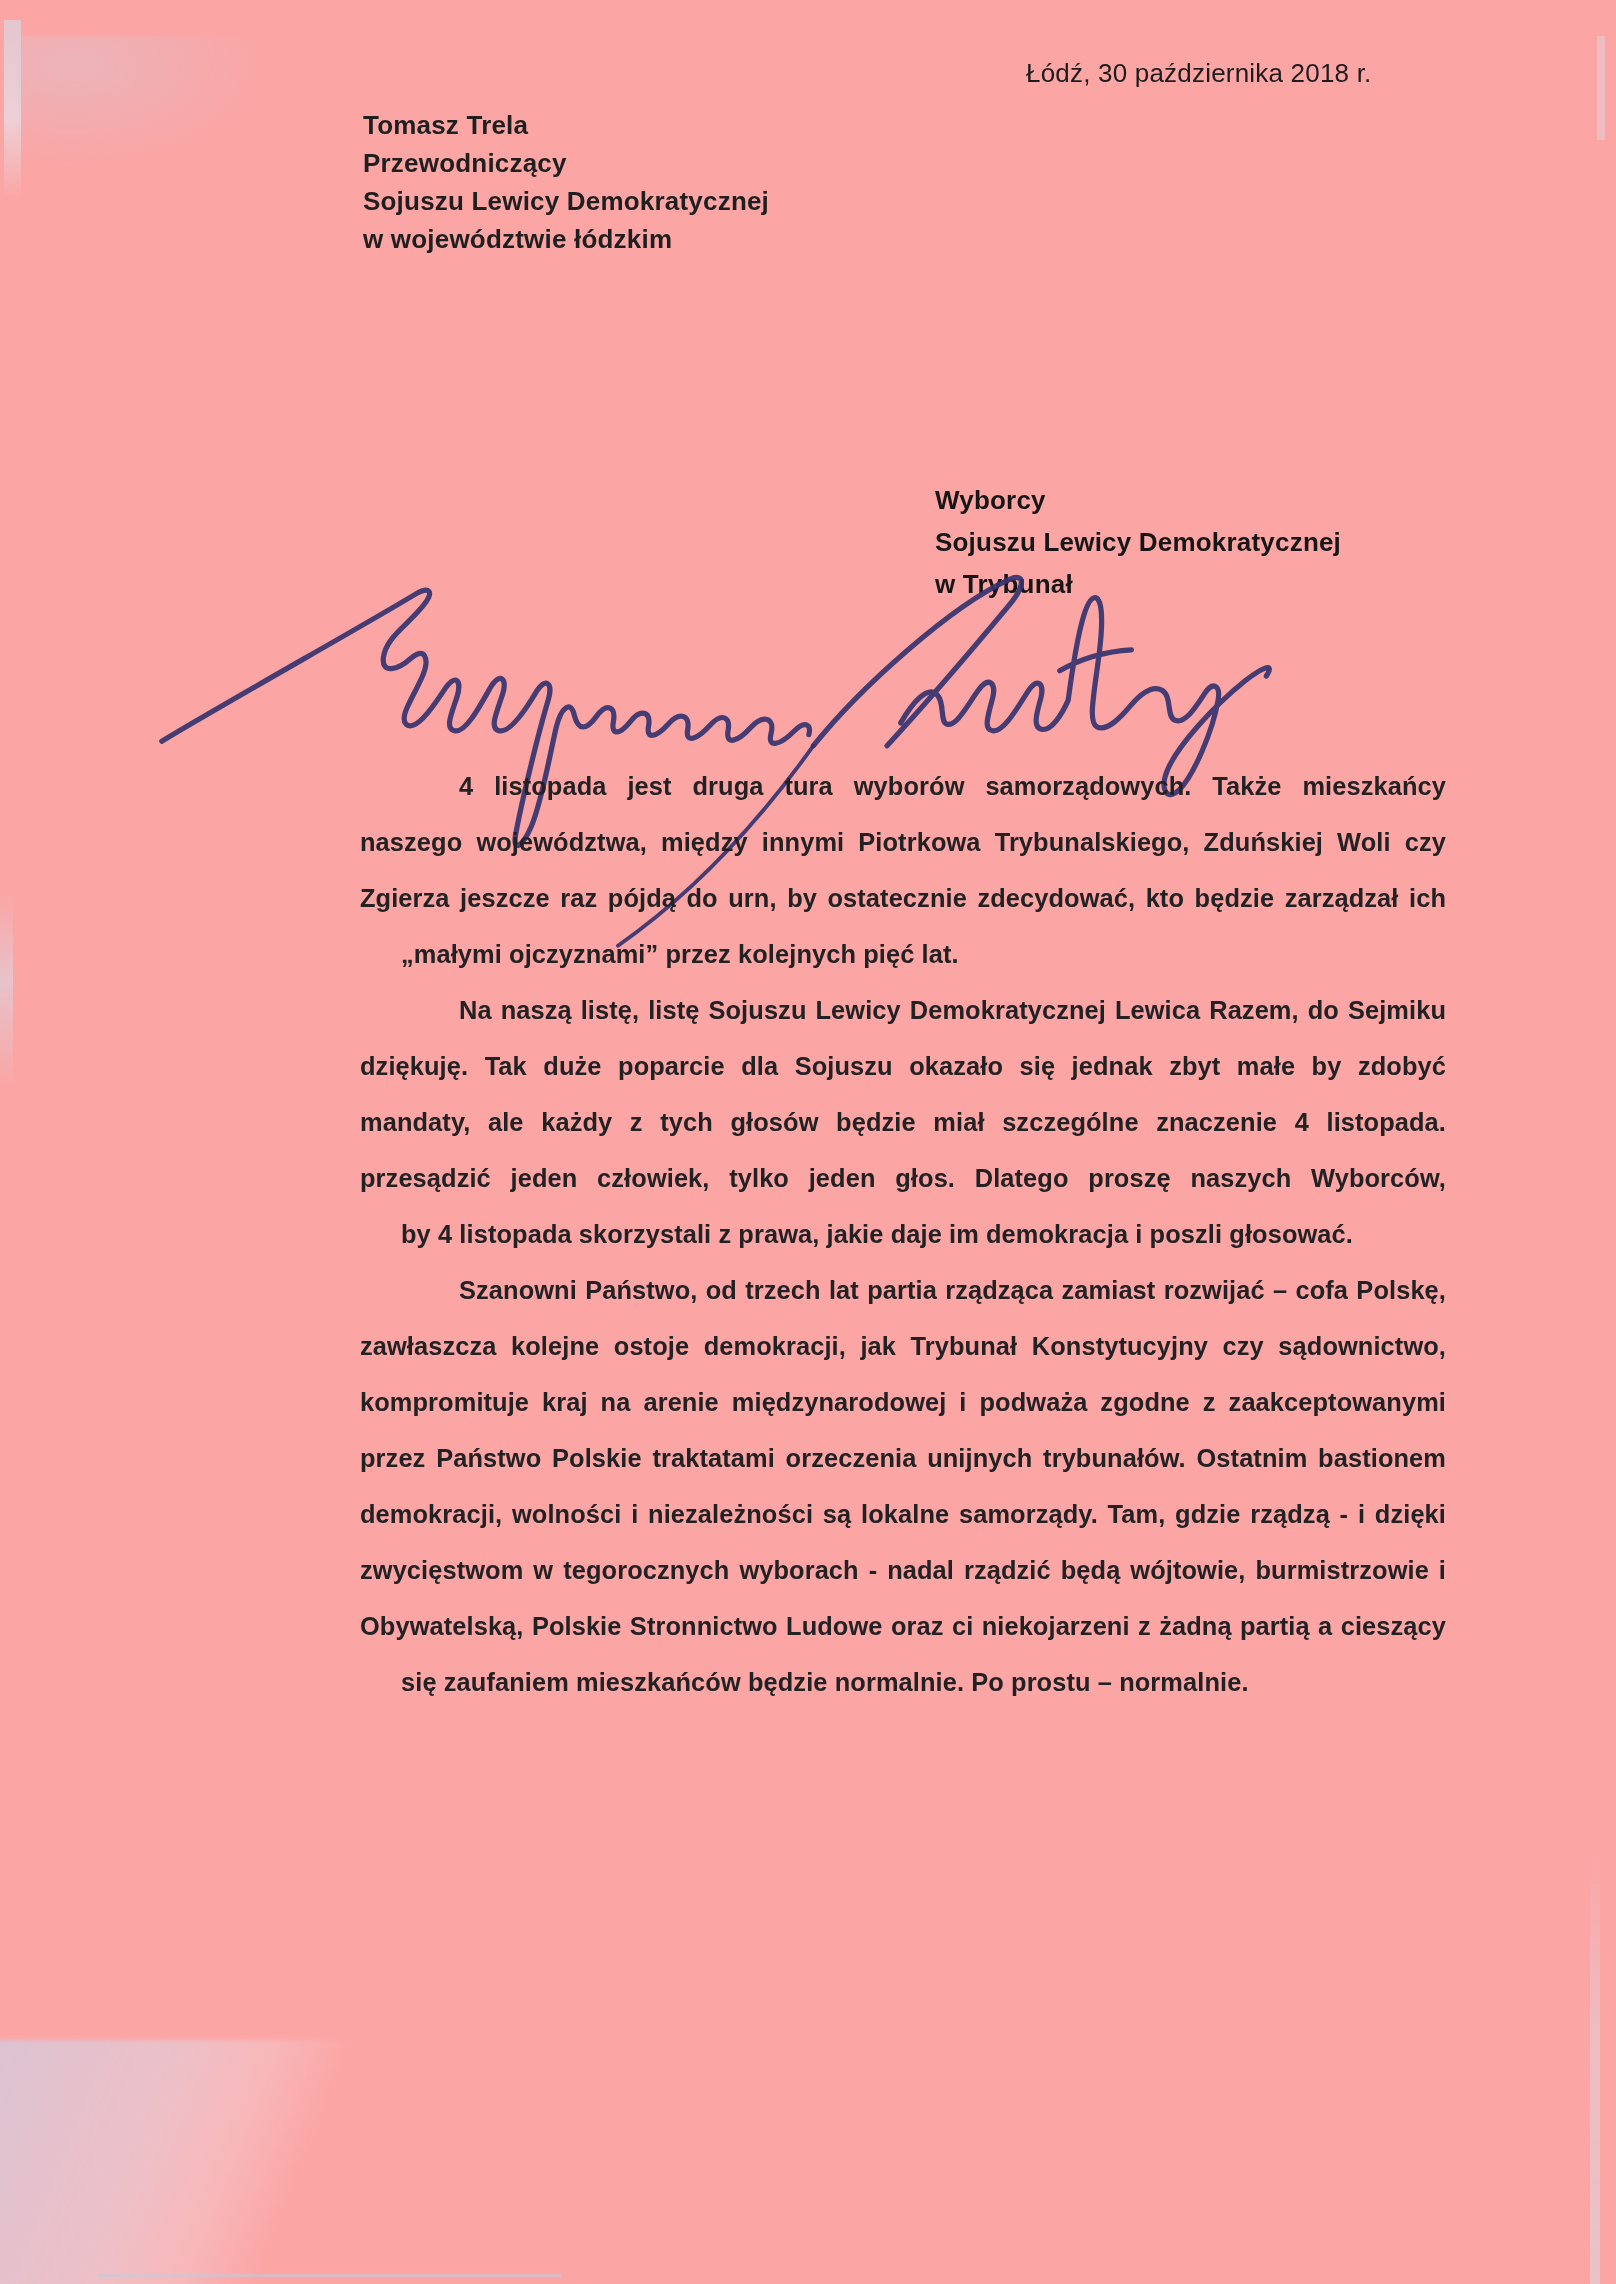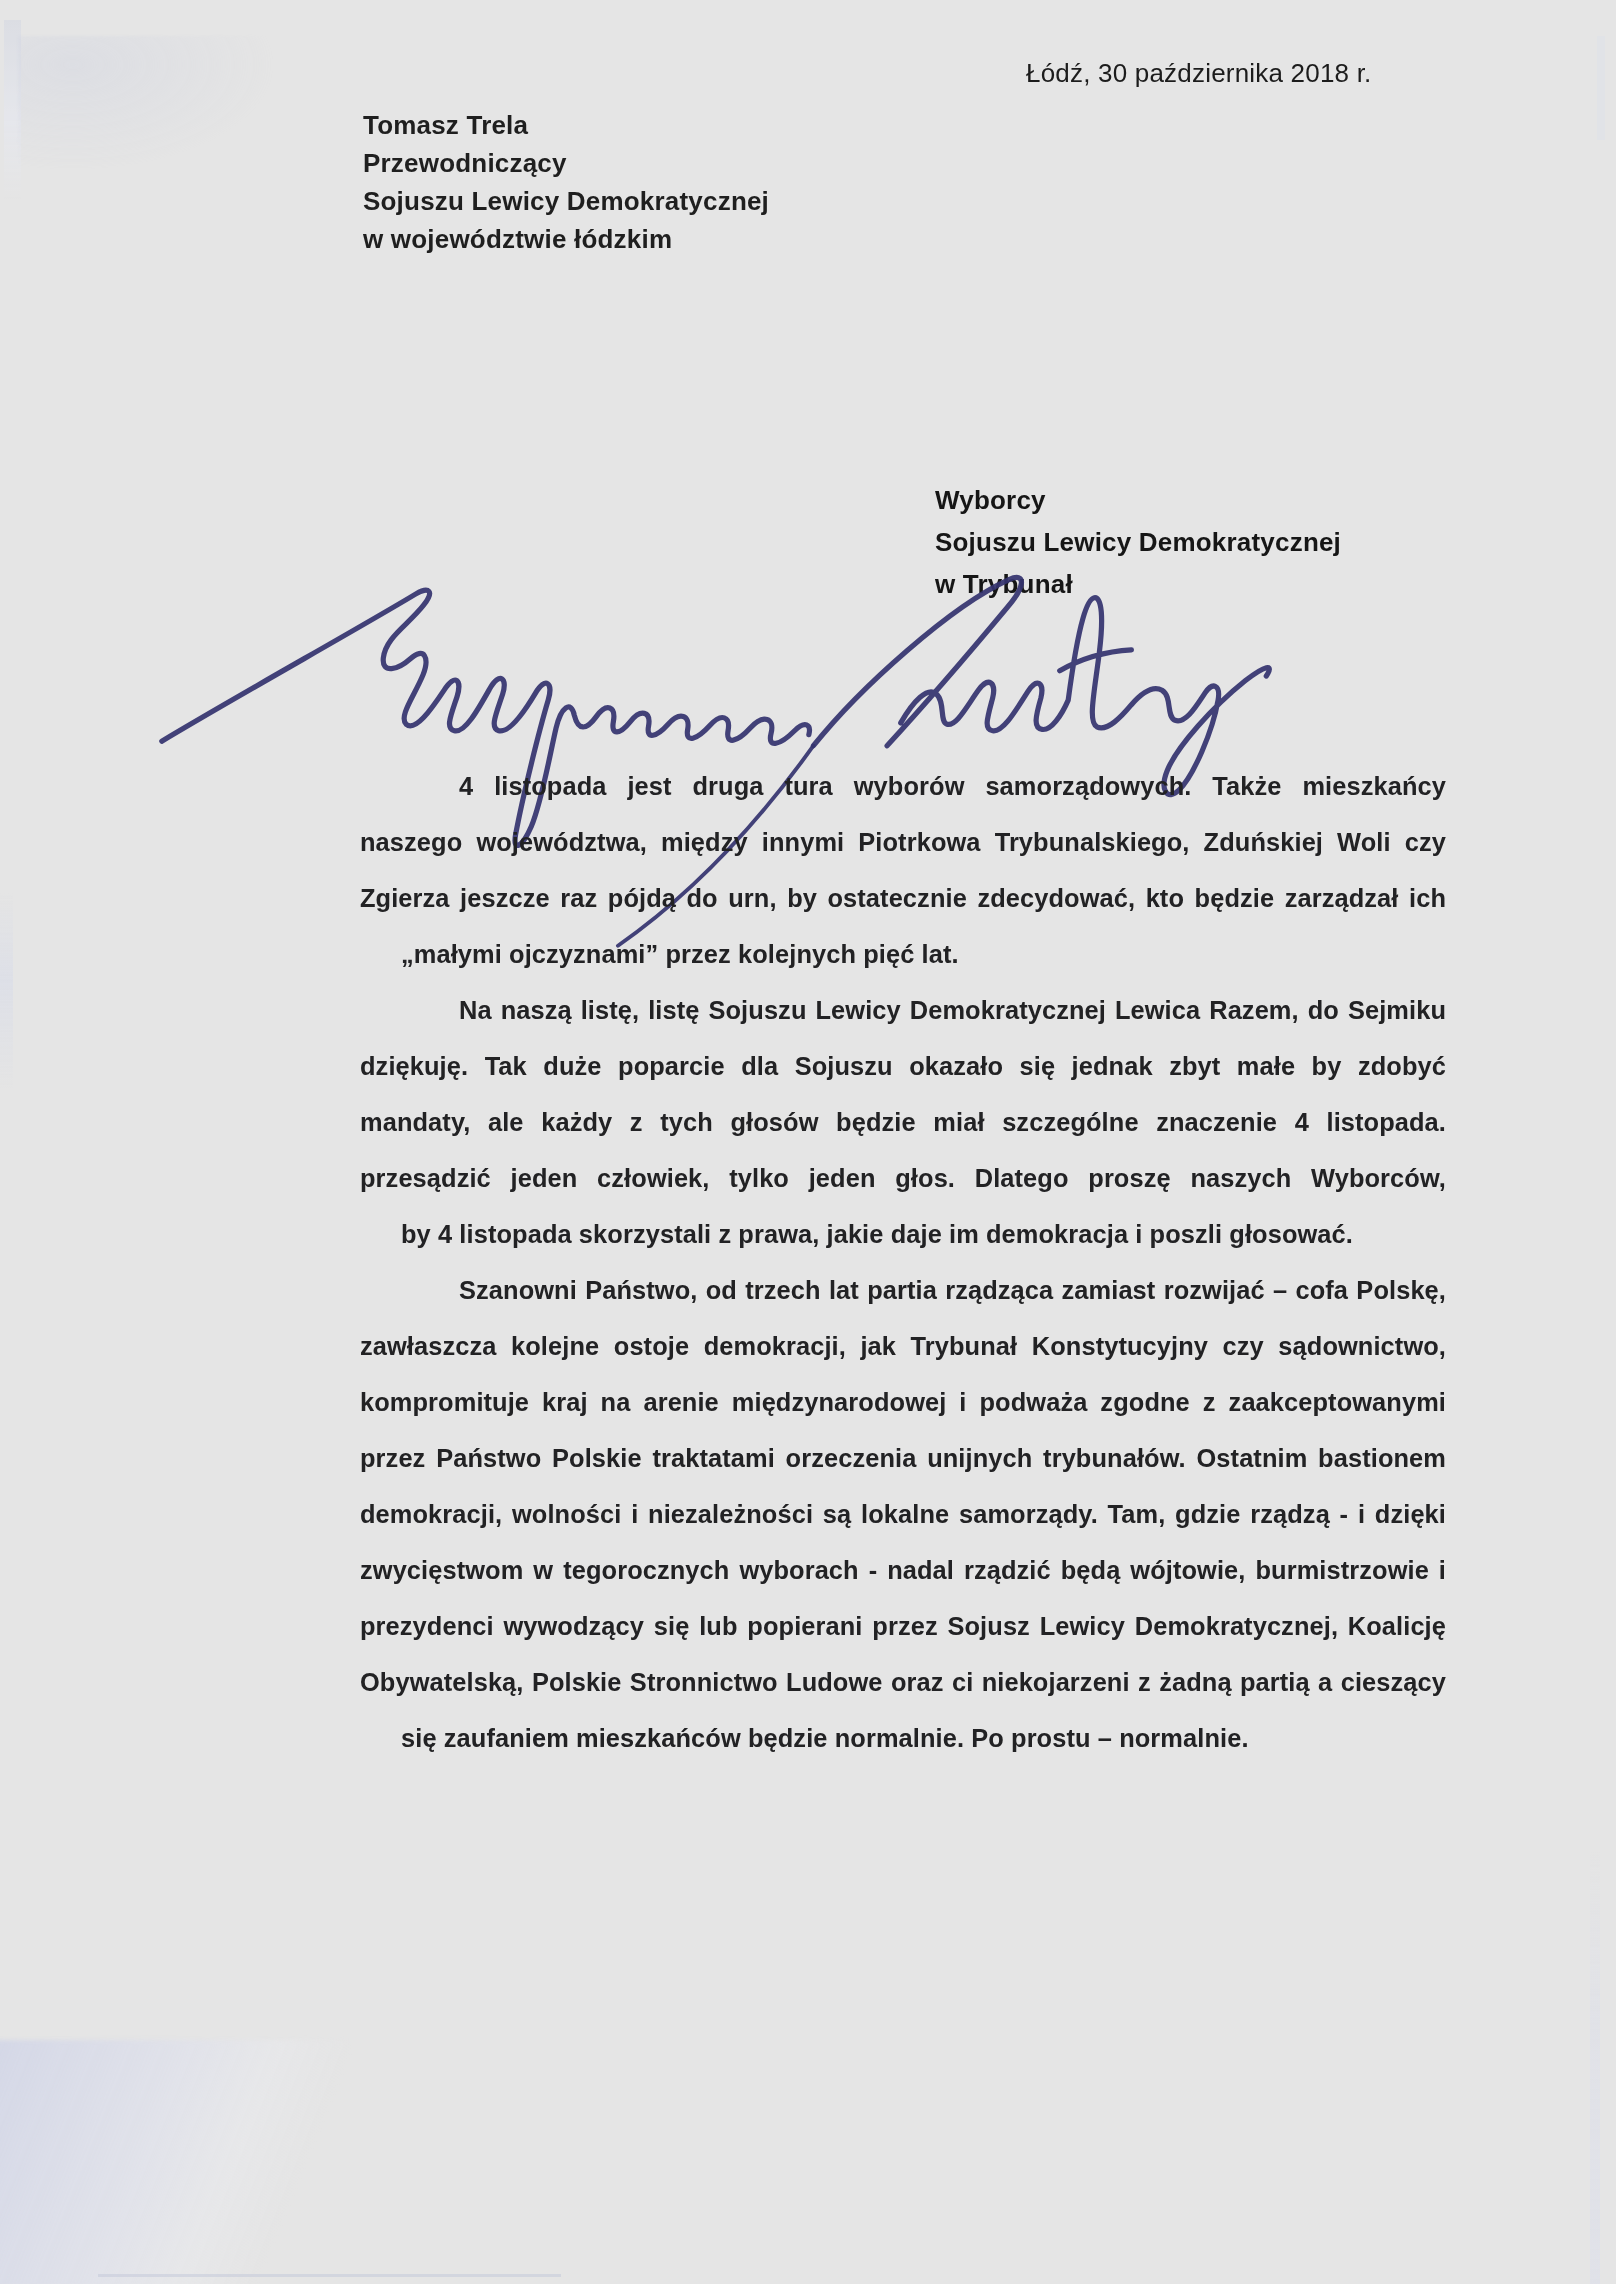--- a/index.html
+++ b/index.html
@@ -1,19 +1,19 @@
 <!DOCTYPE html>
 <html lang="pl" style="--ink: #34336f;font-size:10.4px"><head>
 <meta charset="utf-8">
 <style>
   html,body{margin:0;padding:0;background:#ffffff;}
   #page{
     position:relative;
     width:1616px;height:2284px;
-    background:#e5e5e5;
+    background:#fca5a5;
     overflow:hidden;
     font-family:"Liberation Sans","DejaVu Sans",sans-serif;
     color:#1f1f1f;
   }
   
   .dateline{
     position:absolute;left:1026px;top:58px;
     font-size:26px;line-height:30px;color:#1c1c1c;
     letter-spacing:0.2px;white-space:nowrap;
   }
@@ -193,19 +193,18 @@
       <div class="bline">dziękuję. Tak duże poparcie dla Sojuszu okazało się jednak zbyt małe by zdobyć</div>
       <div class="bline">mandaty, ale każdy z tych głosów będzie miał szczególne znaczenie 4 listopada.</div>
       <div class="bline">przesądzić jeden człowiek, tylko jeden głos. Dlatego proszę naszych Wyborców,</div>
       <div class="bline lastline">by 4 listopada skorzystali z prawa, jakie daje im demokracja i poszli głosować.</div>
       <div class="bline indent">Szanowni Państwo, od trzech lat partia rządząca zamiast rozwijać – cofa Polskę,</div>
       <div class="bline">zawłaszcza kolejne ostoje demokracji, jak Trybunał Konstytucyjny czy sądownictwo,</div>
       <div class="bline">kompromituje kraj na arenie międzynarodowej i podważa zgodne z zaakceptowanymi</div>
       <div class="bline">przez Państwo Polskie traktatami orzeczenia unijnych trybunałów. Ostatnim bastionem</div>
       <div class="bline">demokracji, wolności i niezależności są lokalne samorządy. Tam, gdzie rządzą - i dzięki</div>
       <div class="bline">zwycięstwom w tegorocznych wyborach - nadal rządzić będą wójtowie, burmistrzowie i</div>
-      <div class="bline">prezydenci wywodzący się lub popierani przez Sojusz Lewicy Demokratycznej, Koalicję</div>
       <div class="bline">Obywatelską, Polskie Stronnictwo Ludowe oraz ci niekojarzeni z żadną partią a cieszący</div>
       <div class="bline lastline">się zaufaniem mieszkańców będzie normalnie. Po prostu – normalnie.</div>
     </div>
 
 </div>
 
 
 </body></html>

